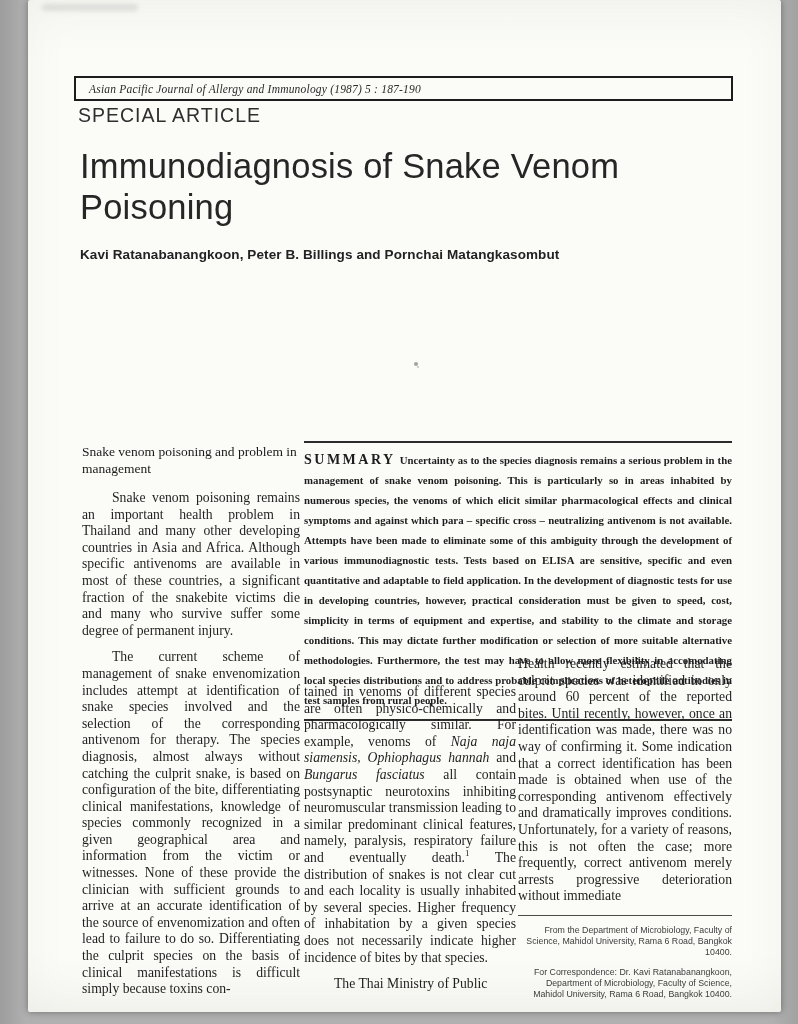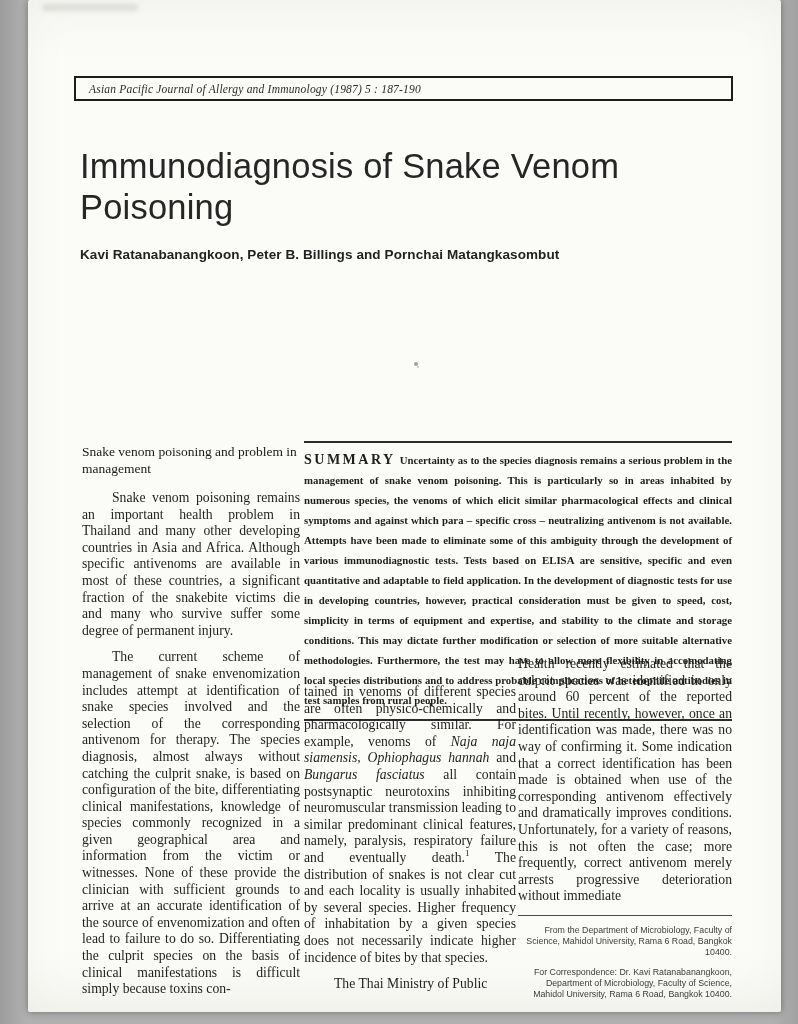--- a/index.html
+++ b/index.html
@@ -165,20 +165,21 @@
 <div class="canvas">
   <div class="page">
 
     <div class="smudge-top"></div>
     <div class="speck"></div>
 
     <div class="journal-box">
       <span class="journal-line">Asian Pacific Journal of Allergy and Immunology (1987) 5 : 187-190</span>
     </div>
 
+    <div class="section-label">SPECIAL ARTICLE</div>
 
     <h1 class="title">Immunodiagnosis of Snake Venom Poisoning</h1>
 
     <div class="authors">Kavi Ratanabanangkoon, Peter B. Billings and Pornchai Matangkasombut</div>
 
     <div class="col col-left">
       <h3 class="col-heading">Snake venom poisoning and problem in management</h3>
       <p class="indent">Snake venom poisoning remains an important health problem in Thailand and many other developing countries in Asia and Africa. Although specific antivenoms are available in most of these countries, a significant fraction of the snakebite victims die and many who survive suffer some degree of permanent injury.</p>
       <p class="indent">The current scheme of management of snake envenomization includes attempt at identification of snake species involved and the selection of the corresponding antivenom for therapy. The species diagnosis, almost always without catching the culprit snake, is based on configuration of the bite, differentiating clinical manifestations, knowledge of species commonly recognized in a given geographical area and information from the victim or witnesses. None of these provide the clinician with sufficient grounds to arrive at an accurate identification of the source of envenomization and often lead to failure to do so. Differentiating the culprit species on the basis of clinical manifestations is difficult simply because toxins con-</p>
     </div>

